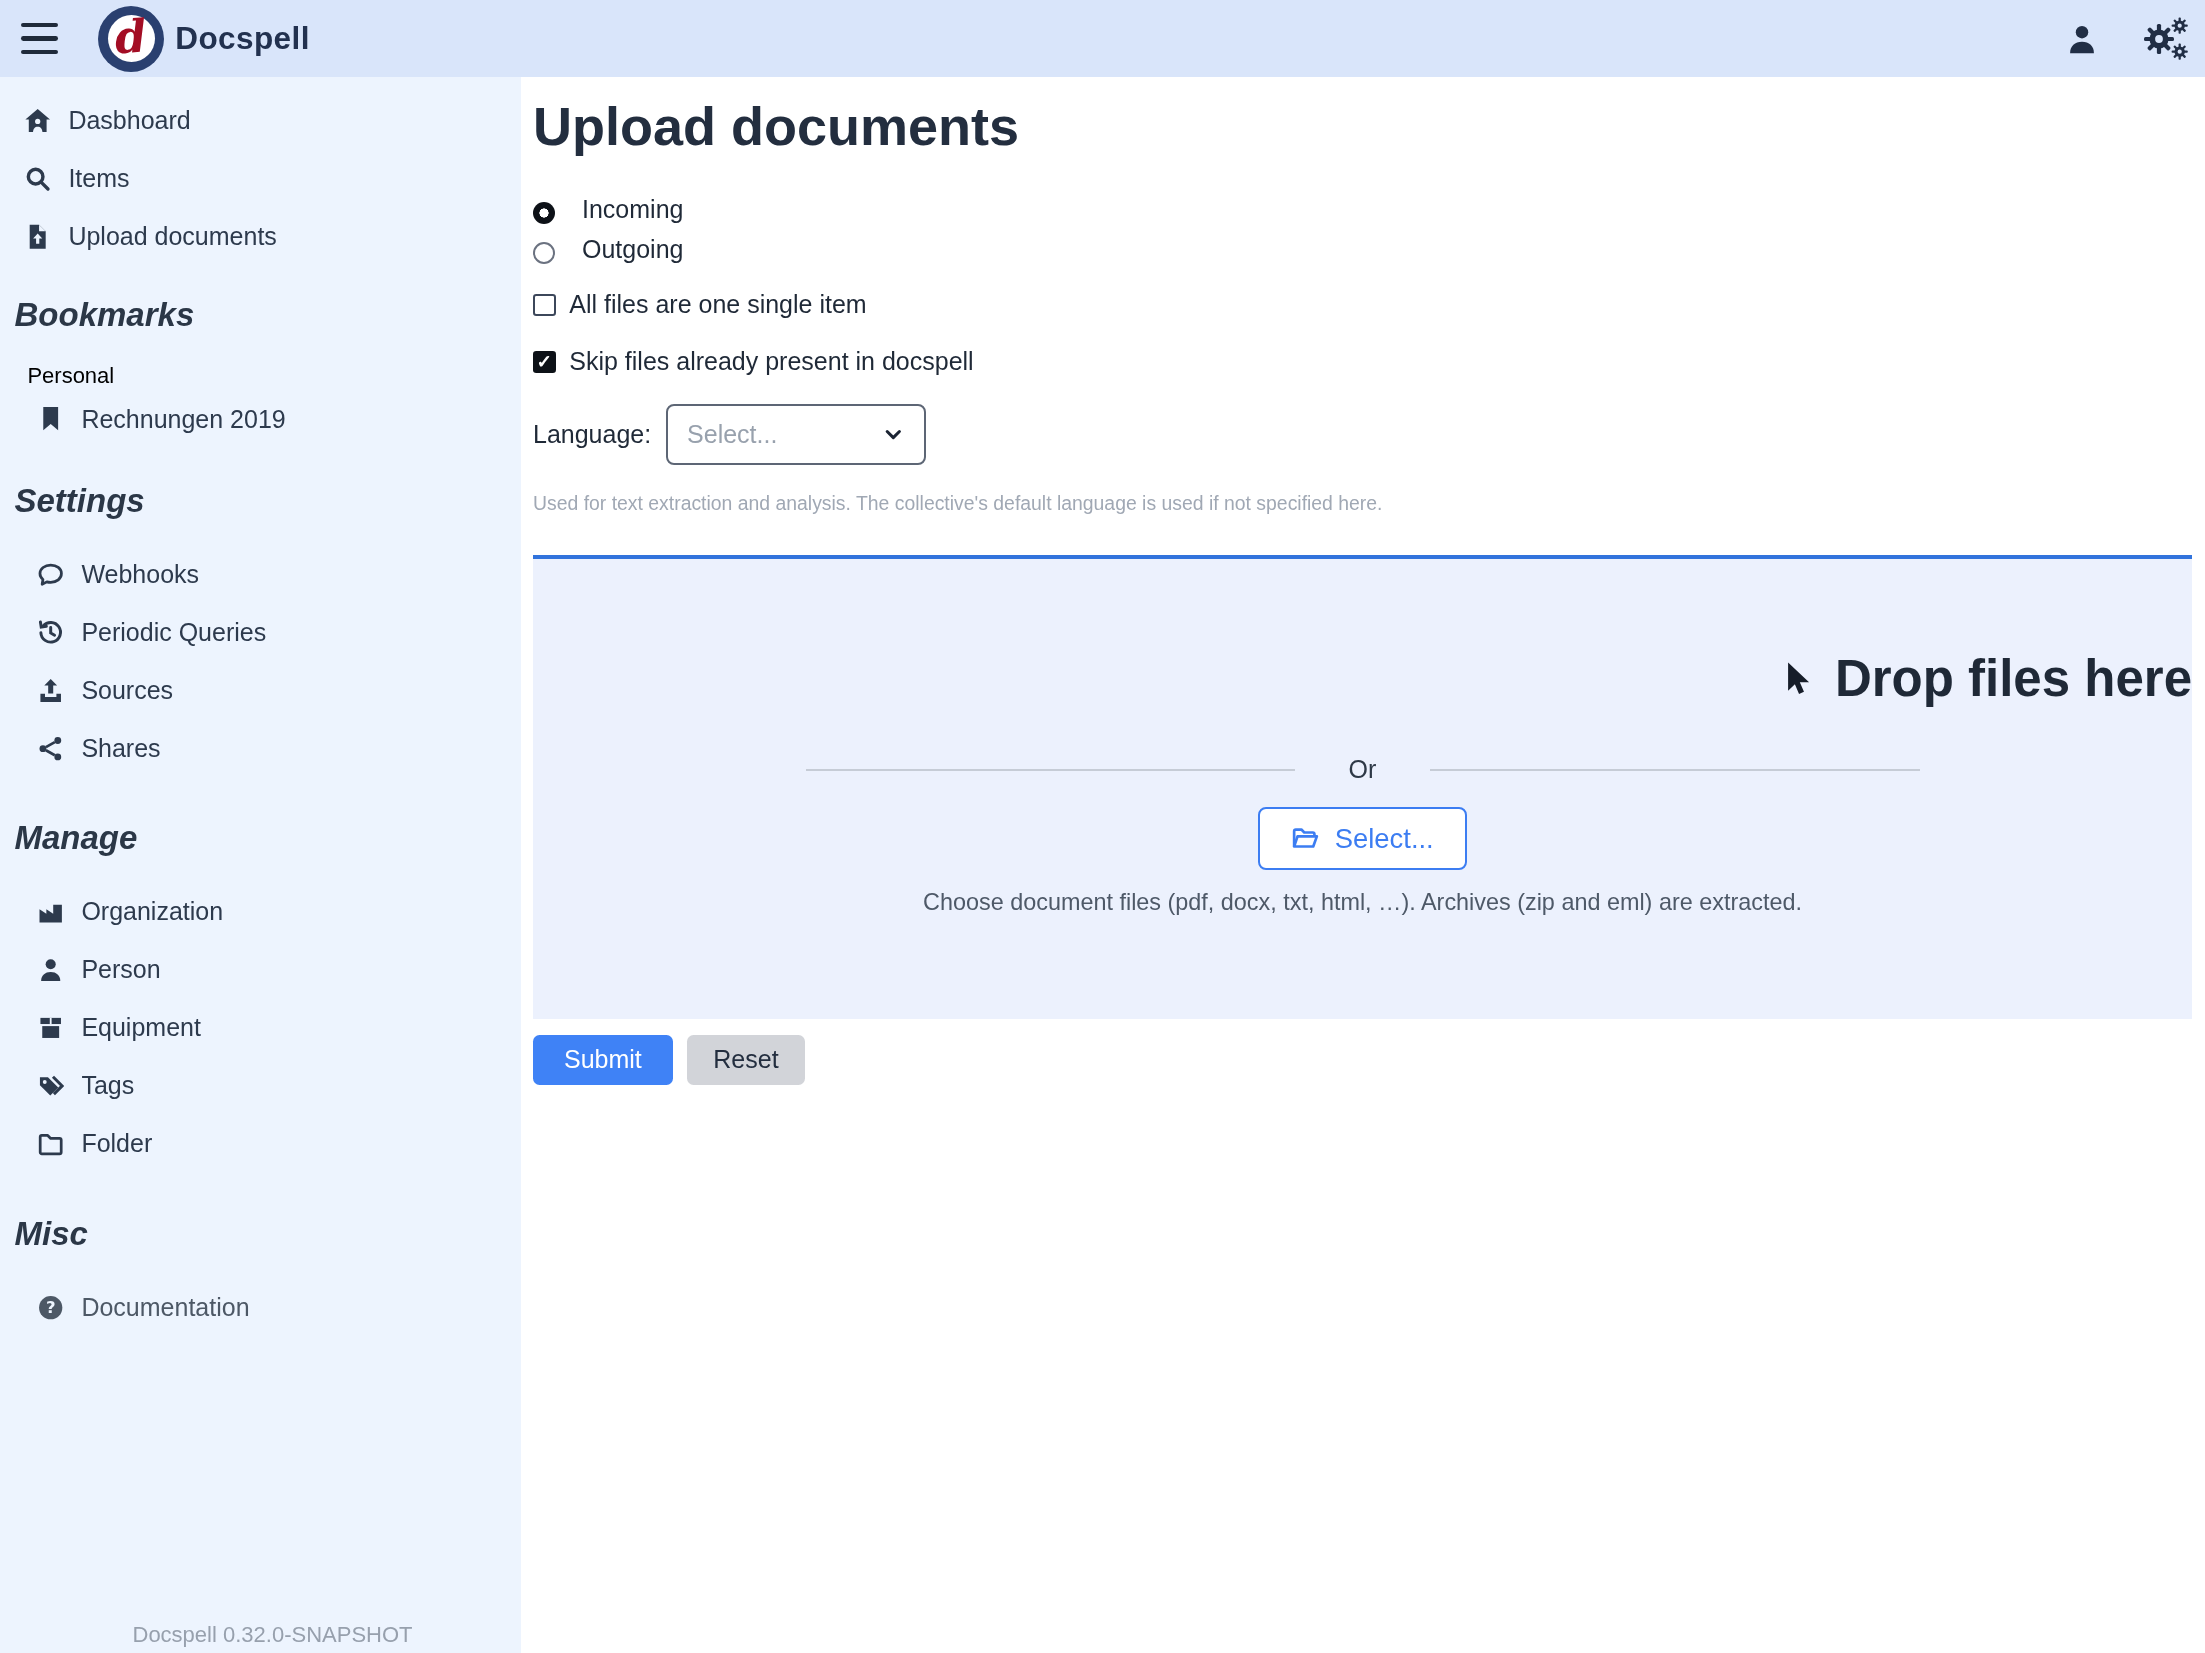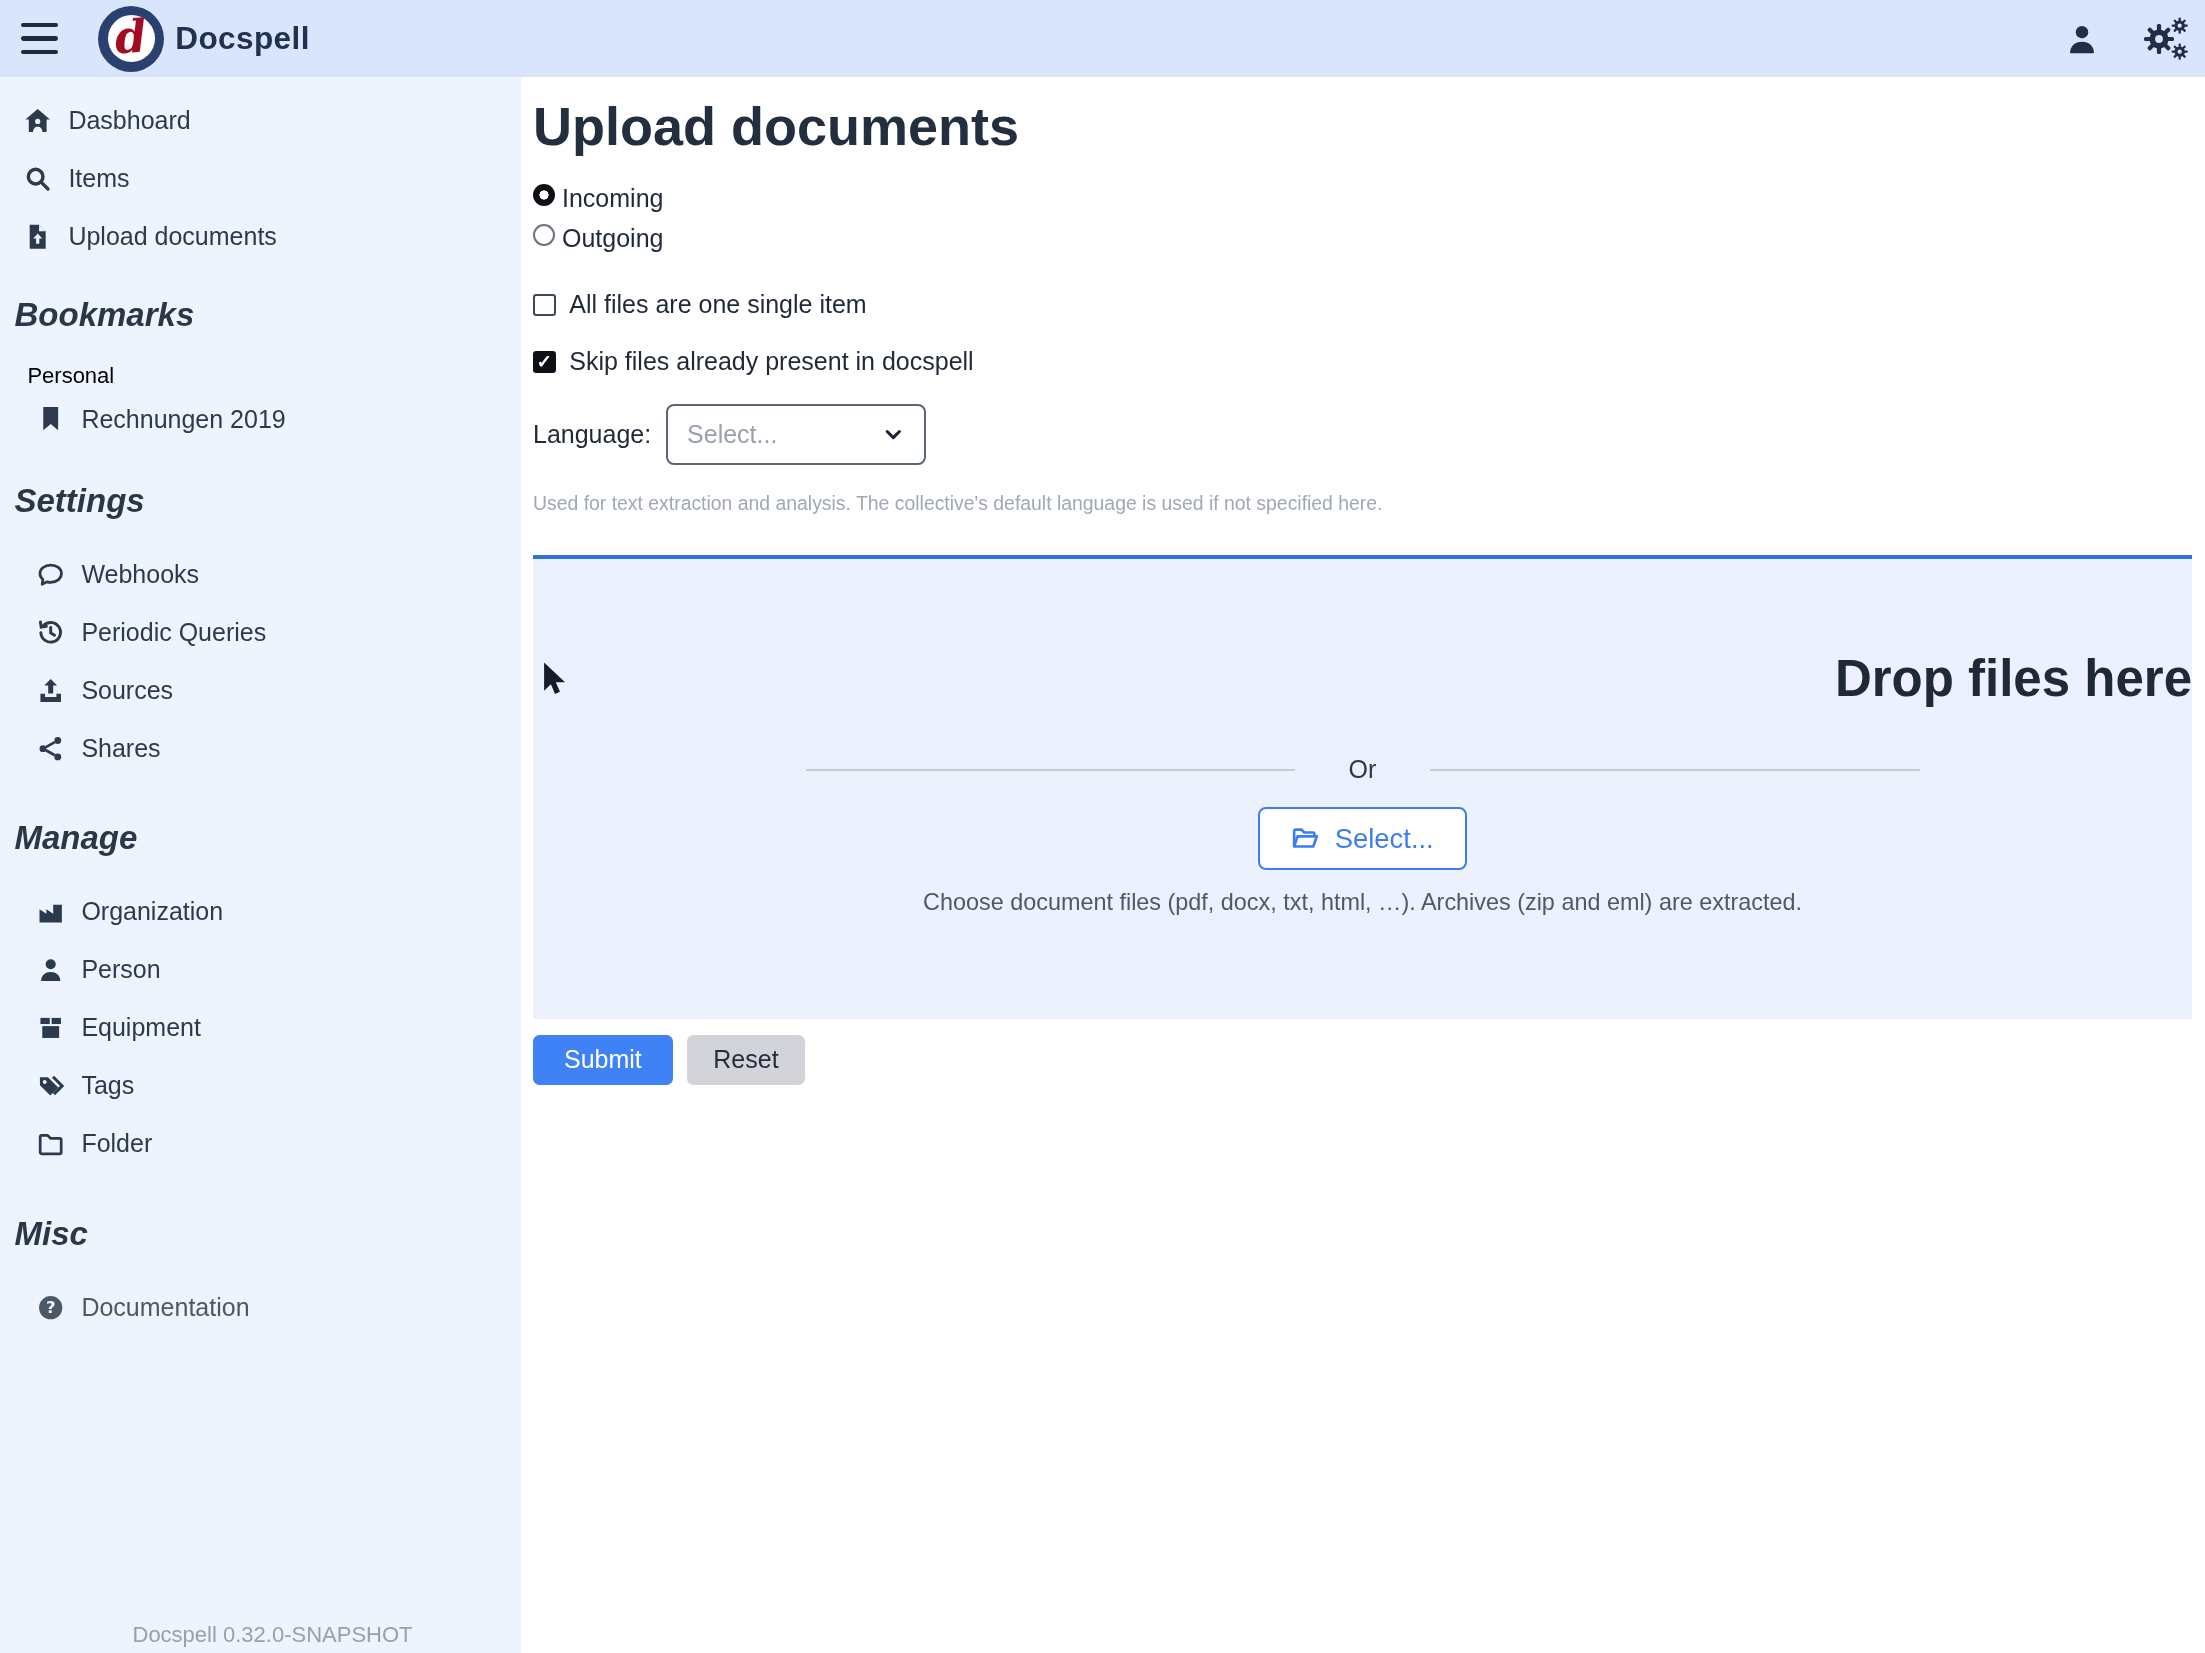--- a/index.html
+++ b/index.html
@@ -64,21 +64,21 @@
   .section-items{margin-top:24px}
   .nav-item.misc-item{color:#4d5866}
   .sidebar-footer{position:absolute;bottom:4.8px;left:12px;width:100%;text-align:center;
     font-size:22px;color:#97a0ad}
 
   
   .main{flex:1;background:#fff;padding:0 13px 0 12px;min-width:0}
   .page-title{font-size:54px;font-weight:800;color:#232e3f;margin-top:18px;line-height:1.15}
 
   .radio-group{margin-top:27.4px}
-  .radio-row{display:flex;align-items:flex-start;gap:7px;height:40px;cursor:pointer}
+  .radio-row{display:flex;align-items:flex-end;gap:27px;height:40px;cursor:pointer}
   .radio{width:22px;height:22px;border-radius:50%;flex:none}
   .radio.on{background:radial-gradient(circle,#ffffff 0 4.4px,#0d1117 4.8px 100%)}
   .radio.off{border:2px solid #6b7280;background:#fff}
   .choice-label{font-size:25px;color:var(--ink)}
 
   .check-group{margin-top:21px}
   .check-row{display:flex;align-items:center;gap:13.7px;height:39px;cursor:pointer}
   .check-row + .check-row{margin-top:18px}
   .checkbox{width:22.6px;height:22.6px;border-radius:3.2px;flex:none;position:relative}
   .checkbox.off{border:2px solid #3c475a;background:#fff}
@@ -90,21 +90,21 @@
   .lang-label{font-size:25px;color:var(--ink)}
   .select{width:260px;height:61px;border:2px solid #5d6675;border-radius:8px;background:#fff;
     display:flex;align-items:center;padding:0 19.4px;cursor:pointer}
   .select-value{font-size:25px;color:#98a1ad}
   .select .chev{margin-left:auto;color:#1b2433}
   .select .chev svg{width:22.6px;height:22.6px;display:block}
   .help-text{margin-top:27.4px;font-size:19.4px;color:var(--muted)}
 
   .dropzone{margin-top:40px;height:464px;background:var(--dropzone-bg);
     border-top:4px solid var(--dropzone-border);text-align:center}
-  .dz-title-row{display:flex;align-items:center;justify-content:space-between;gap:21px;
+  .dz-title-row{display:flex;align-items:center;justify-content:flex-end;gap:21px;
     padding-top:90px}
   .dz-title{font-size:51px;font-weight:800;color:#1f2937}
   .dz-title-row svg{width:37px;height:37px;color:#161d29}
   .dz-divider{margin:47px auto 0;width:1114px;display:flex;align-items:center;gap:54px}
   .dz-divider .line{flex:1;height:1.6px;background:#c6ccd6}
   .dz-or{font-size:25px;color:#2e3947}
   .dz-select{margin-top:22.6px;display:inline-flex;align-items:center;gap:14.5px;height:63px;
     padding:0 31px;background:#fff;border:2px solid var(--accent);border-radius:8px;
     color:var(--accent);font-size:27.4px;cursor:pointer}
   .dz-select svg{width:29px;height:29px}

